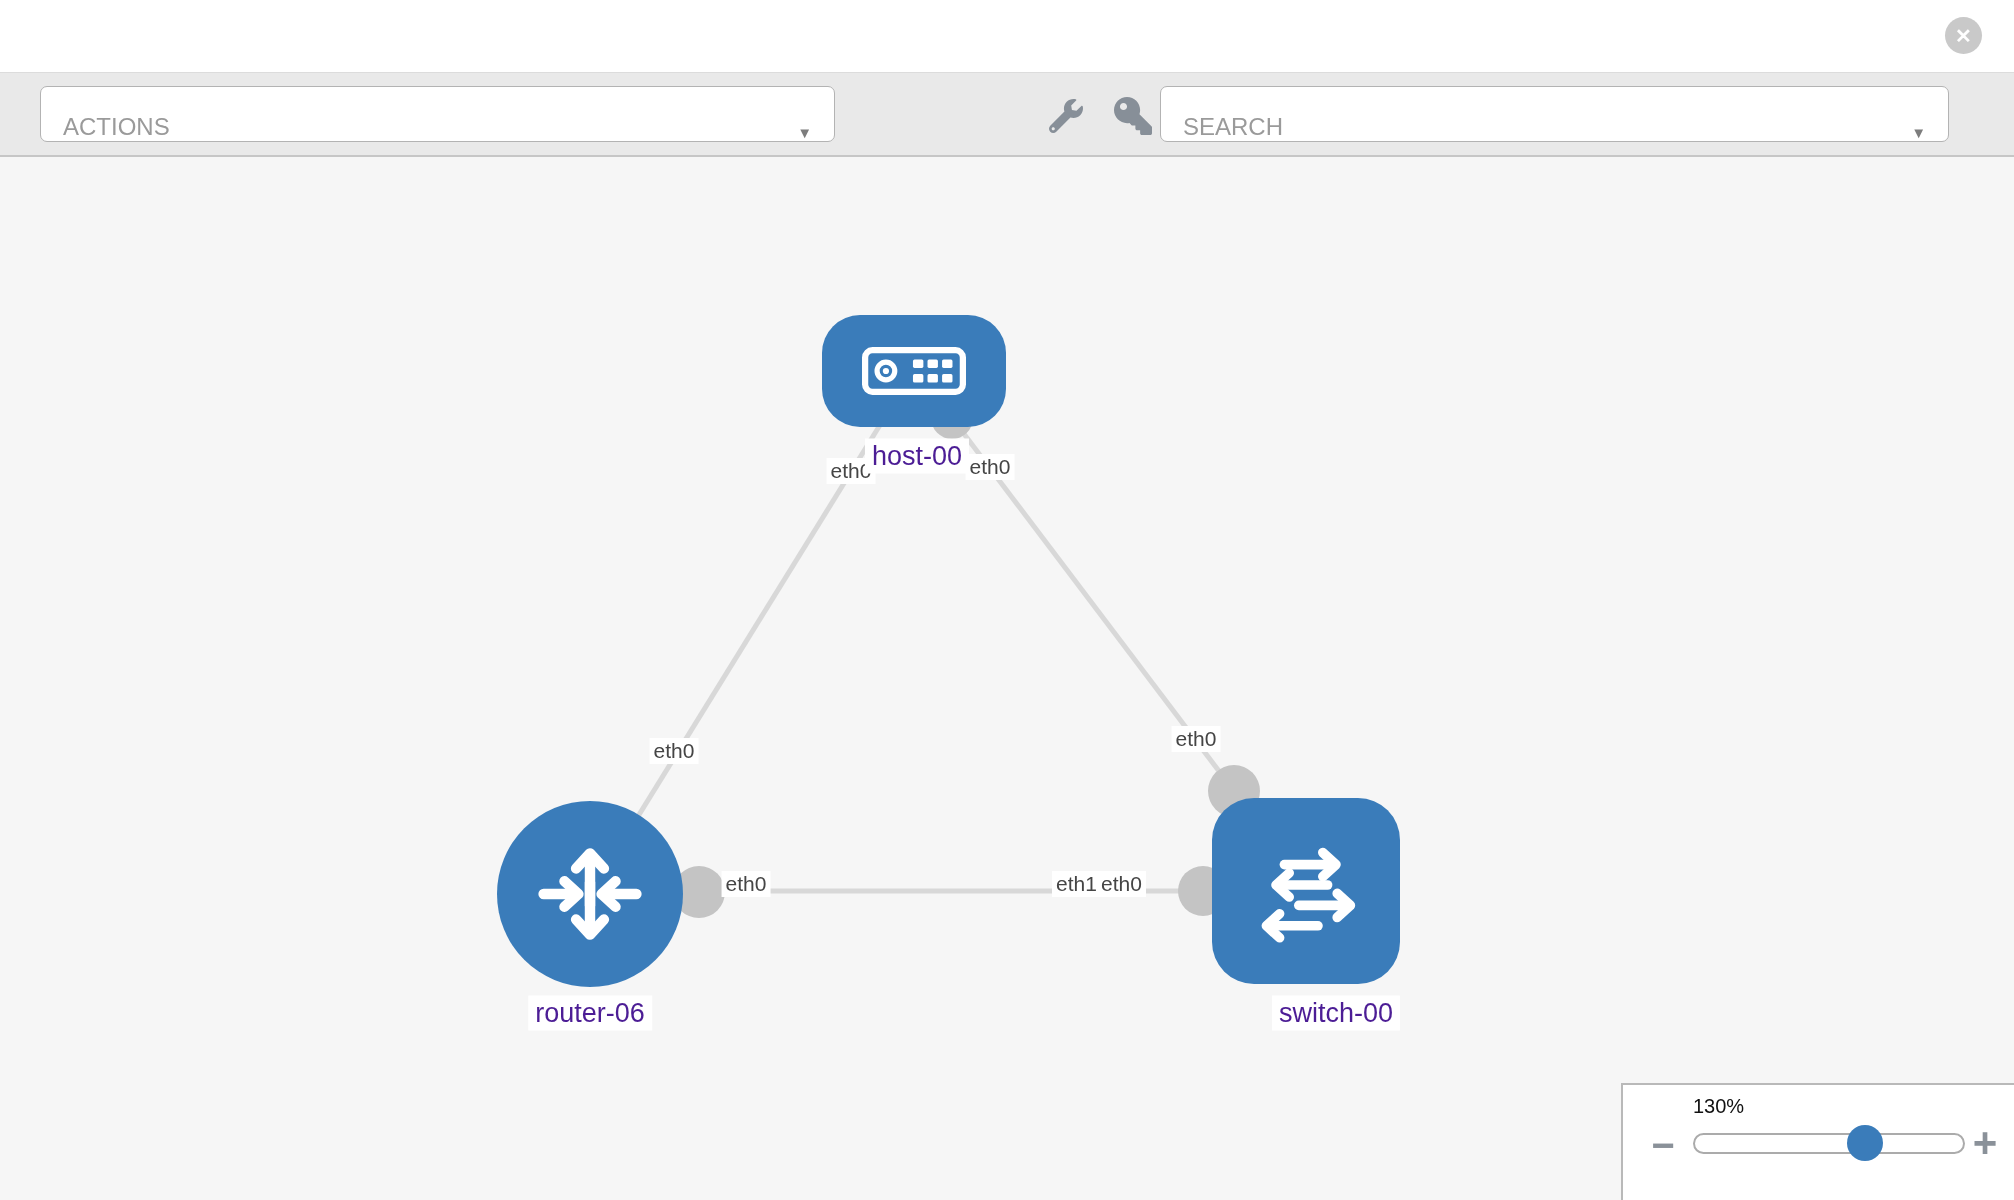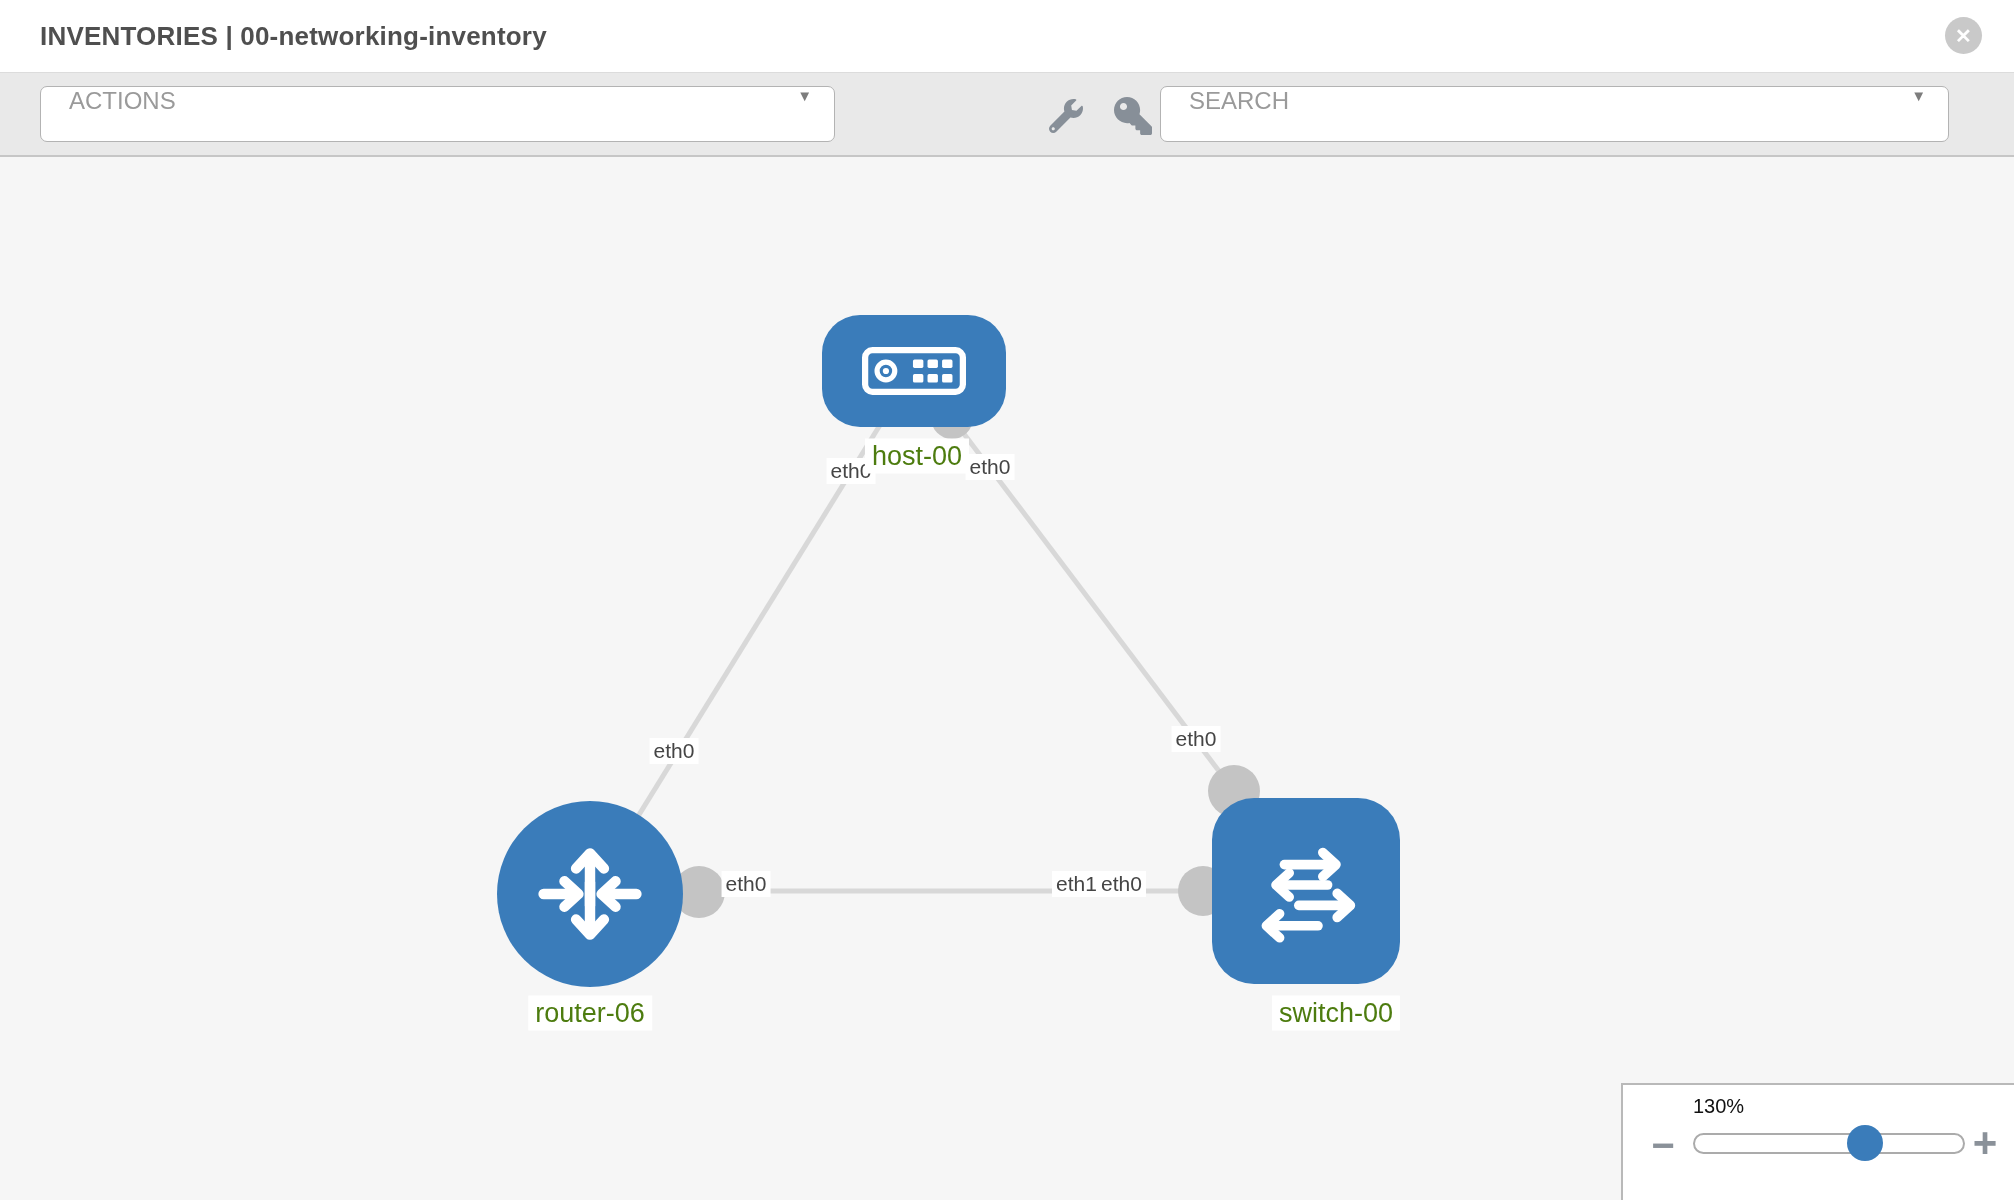--- a/index.html
+++ b/index.html
@@ -11,22 +11,22 @@
   .title{position:absolute;left:40px;top:50%;transform:translateY(-50%);
          font-size:26px;font-weight:bold;color:#4f4f4f;letter-spacing:.2px;}
   .close-btn{position:absolute;left:1945px;top:17px;width:37px;height:37px;border-radius:50%;
              background:#c9c9c9;color:#fff;display:flex;align-items:center;justify-content:center;
              font-size:20px;font-weight:bold;cursor:pointer;}
 
   
   .toolbar{position:absolute;left:0;top:72px;width:100%;height:85px;background:#e9e9e9;
            border-top:1px solid #dcdcdc;border-bottom:2px solid #c6c6c6;box-sizing:border-box;}
   .dropdown{position:absolute;top:13px;height:56px;background:#fff;border:1px solid #b3b3b3;
-            border-radius:7px;box-sizing:border-box;display:flex;align-items:flex-start;
-            padding:0 28px;color:#9a9a9a;font-size:24px;cursor:pointer;}
+            border-radius:7px;box-sizing:border-box;display:flex;align-items:flex-end;
+            padding:0 22px;color:#9a9a9a;font-size:24px;cursor:pointer;}
   .dropdown .caret{position:absolute;right:22px;color:#7d7d7d;font-size:15px;}
   .dd-actions{left:40px;width:795px;}
   .dd-search{left:1160px;width:789px;}
   .tool-btn{position:absolute;width:34px;height:34px;cursor:pointer;}
   .tool-btn svg{width:100%;height:100%;fill:#878f98;}
   .btn-wrench{left:1049px;top:26px;}
   .btn-key{left:1114px;top:24px;width:38px;height:38px;}
 
   
   .canvas{position:absolute;left:0;top:157px;width:2014px;height:1043px;background:#f6f6f6;}
@@ -35,21 +35,21 @@
   .iface{fill:var(--interface-gray,#c4c4c4);}
 
   .node{position:absolute;background:var(--node-blue,#3a7cba);
         display:flex;align-items:center;justify-content:center;cursor:pointer;}
   .node svg{display:block;}
   .node-host{left:822px;top:158px;width:184px;height:112px;border-radius:38px;}
   .node-router{left:497px;top:644px;width:186px;height:186px;border-radius:50%;}
   .node-switch{left:1212px;top:641px;width:188px;height:186px;border-radius:42px;}
   .wicon{stroke:#fff;stroke-linecap:round;stroke-linejoin:round;fill:none;}
 
-  .node-label{position:absolute;transform:translate(-50%,-50%);background:#fff;color:#4d7c0f;
+  .node-label{position:absolute;transform:translate(-50%,-50%);background:#fff;color:#4c1d95;
               font-size:27px;padding:2px 7px;white-space:nowrap;}
   .if-label{position:absolute;transform:translate(-50%,-50%);background:#fff;color:#454545;
             font-size:21px;padding:1px 4px;white-space:nowrap;}
   .if-label.edgeleft{transform:translateY(-50%);}
 
   
   .zoom-panel{position:absolute;left:1621px;top:926px;width:400px;height:130px;background:#fff;
               border:2px solid #b9b9b9;box-sizing:border-box;}
   .zoom-value{position:absolute;left:70px;top:10px;width:268px;text-align:left;
               font-size:20px;color:#111;}
@@ -61,21 +61,20 @@
               border:2px solid #ababab;border-radius:12px;cursor:pointer;}
   .zoom-thumb{position:absolute;left:224px;top:40px;width:36px;height:36px;border-radius:50%;
               background:var(--slider-thumb-blue,#3a7cba);cursor:grab;}
 </style>
 </head>
 <body>
 
 <div class="app">
 
   <div class="header">
-    <div class="title">INVENTORIES | 00-networking-inventory</div>
     <div class="close-btn">
       <span>✕</span>
     </div>
   </div>
 
   <div class="toolbar">
     <div class="dropdown dd-actions">
       <span>ACTIONS</span>
       <span class="caret">▼</span>
     </div>

